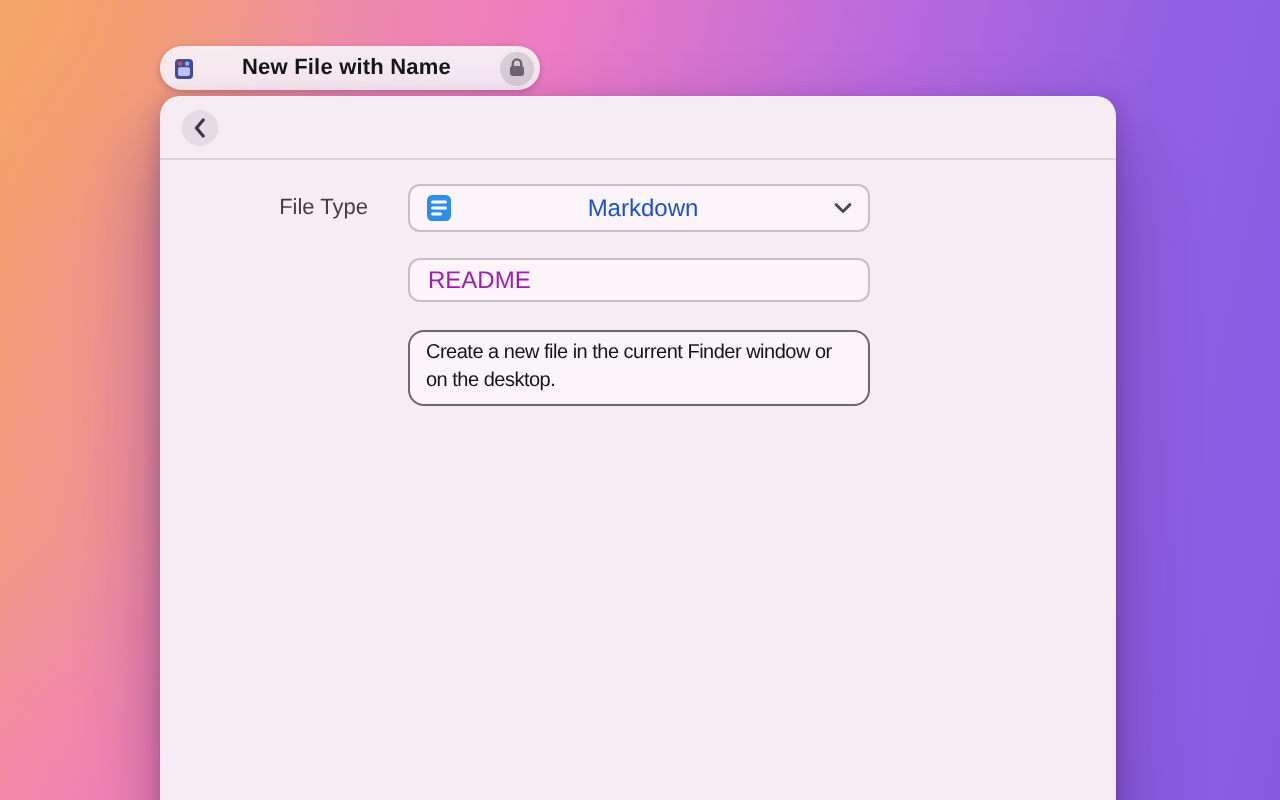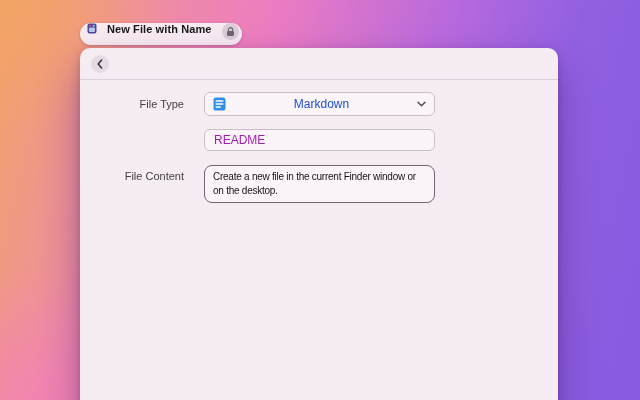--- a/index.html
+++ b/index.html
@@ -10,21 +10,21 @@
     position:relative; width:640px; height:400px;
     background:
       radial-gradient(ellipse 60% 55% at 8% 100%, rgba(244,126,190,0.65), rgba(244,126,190,0) 60%),
       radial-gradient(ellipse 50% 60% at 0% 0%, rgba(243,164,102,0.9), rgba(243,164,102,0) 55%),
       linear-gradient(103deg, #f2a368 0%, #ef8f9e 18%, #ec7cc2 38%, #b869dd 62%, #9160e2 80%, #875ae0 100%);
   }
 
   
   .pill {
     position:absolute; left:80px; top:23px; height:22px;
-    display:flex; align-items:flex-start; gap:10px;
+    display:flex; align-items:center; gap:24px;
     padding:0 3px 0 7px; border-radius:11px;
     background:rgba(248,239,245,0.95);
     box-shadow:0 1px 3px rgba(60,20,80,0.25);
   }
   .pill-label { font-size:11px; font-weight:700; color:#17171a; letter-spacing:0.1px; white-space:nowrap; }
   .pill-app-icon { width:10px; height:11px; display:block; }
   .pill-badge {
     width:17px; height:17px; border-radius:50%;
     background:#d9cdd6; display:flex; align-items:center; justify-content:center;
   }
@@ -136,21 +136,20 @@
         <rect x="2.5" y="9.2" width="5.5" height="1.5" rx="0.75" fill="#ffffff"></rect>
       </svg>
       <span class="select-value">Markdown</span>
       <svg class="chevron-down" width="9" height="6" viewBox="0 0 9 6">
         <polyline points="1,1.2 4.5,4.8 8,1.2" fill="none" stroke="#4a4850" stroke-width="1.4" stroke-linecap="round" stroke-linejoin="round"></polyline>
       </svg>
     </div>
 
     <input class="control text-input" type="text" value="README" style="">
 
-    <div class="form-label lbl-content">File Content</div>
     <textarea class="control textarea-input" style="">Create a new file in the current Finder window or on the desktop.</textarea>
 
     <div class="footer-split">
       <div class="seg-divider"></div>
       <div class="seg-terminal">
         <span class="terminal-glyph">&gt;_</span>
       </div>
     </div>
 
   </div>

